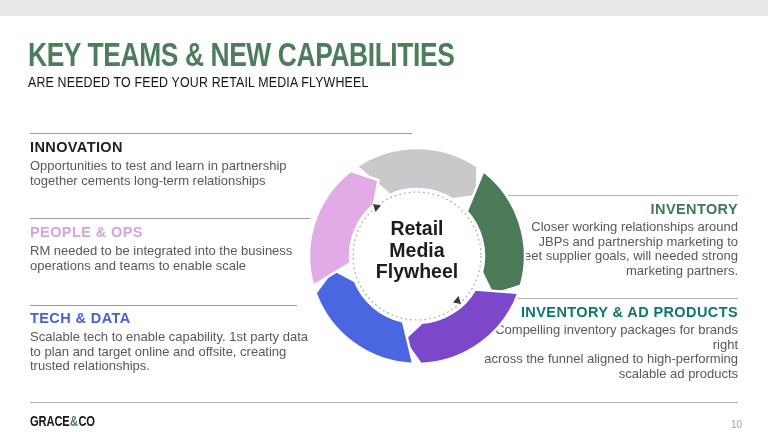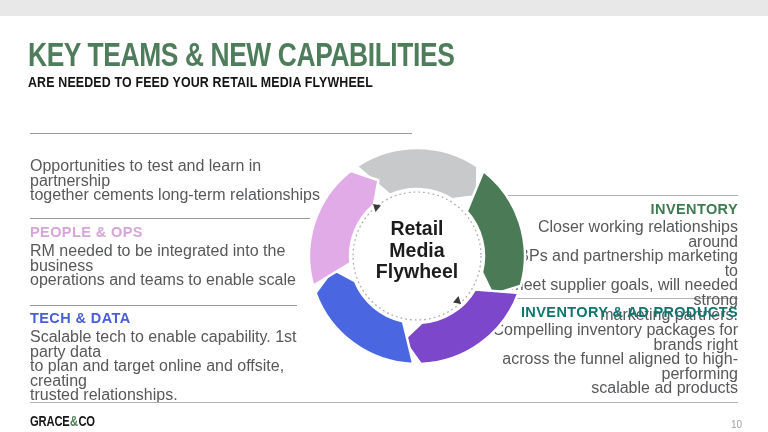--- a/index.html
+++ b/index.html
@@ -1,24 +1,24 @@
 <!DOCTYPE html>
 <html><head>
 <meta charset="utf-8">
 <style>
   html,body{margin:0;padding:0;background:#e8e8e8;font-family:"Liberation Sans",sans-serif;}
   #slide{position:relative;width:768px;height:432px;background:#ffffff;overflow:hidden;margin:16px auto;}
   .abs{position:absolute;}
   .condensed{display:inline-block;transform:scaleX(0.8);transform-origin:0 50%;white-space:nowrap;}
   #title{left:28px;top:20px;font-size:33px;font-weight:800;letter-spacing:-0.5px;color:#4e7d5b;}
-  #subtitle{left:28px;top:57px;font-size:15.5px;font-weight:700;letter-spacing:0.2px;color:#141414;text-align:center;}
+  #subtitle{left:28px;top:57px;font-size:15.5px;font-weight:400;letter-spacing:0.2px;color:#141414;text-align:center;}
   .rule{height:0;border-top:1px solid #9a9a9a;}
   .rule.light{border-top-color:#b3b3b3;}
   .sec-heading{font-size:14.5px;font-weight:700;letter-spacing:0.4px;}
-  .sec-body{font-size:16px;line-height:14.6px;color:#57585a;white-space:pre-line;}
+  .sec-body{font-size:13px;line-height:14.6px;color:#57585a;white-space:pre-line;}
   .right-col{text-align:right;}
   #center-label{left:347px;top:202px;width:140px;text-align:center;font-size:19.5px;line-height:21.5px;font-weight:700;color:#1c1c1c;white-space:pre-line;}
   #footer-logo{left:30px;top:397px;font-size:14px;font-weight:800;letter-spacing:-0.2px;color:#161616;}
   #footer-logo .amp{color:#4e7d5b;padding:0 0.5px;}
   #page-number{right:26px;top:403px;font-size:10px;color:#a2a2a2;}
   svg{display:block;}
 </style>
 </head>
 <body>
 
@@ -28,20 +28,21 @@
     <span class="condensed">KEY TEAMS &amp; NEW CAPABILITIES</span>
   </div>
   <div class="abs" id="subtitle">
     <span class="condensed">ARE NEEDED TO FEED YOUR RETAIL MEDIA FLYWHEEL</span>
   </div>
 
   <div class="abs rule" style="left:30px;top:117px;width:382px;"></div>
   <div class="abs rule" style="left:30px;top:202px;width:280px;"></div>
   <div class="abs rule" style="left:30px;top:289px;width:267px;"></div>
 
+  <div class="abs sec-heading" style="left: 30px; top: 123px; color: rgb(31, 31, 31);">INNOVATION</div>
   <div class="abs sec-body" style="left:30px;top:143px;width:290px;">Opportunities to test and learn in partnership
 together cements long-term relationships</div>
 
   <div class="abs sec-heading" style="left: 30px; top: 208px; color: rgb(212, 166, 218);">PEOPLE &amp; OPS</div>
   <div class="abs sec-body" style="left:30px;top:228px;width:290px;">RM needed to be integrated into the business
 operations and teams to enable scale</div>
 
   <div class="abs sec-heading" style="left: 30px; top: 294px; color: rgb(74, 94, 216);">TECH &amp; DATA</div>
   <div class="abs sec-body" style="left:30px;top:314px;width:290px;">Scalable tech to enable capability. 1st party data
 to plan and target online and offsite, creating

